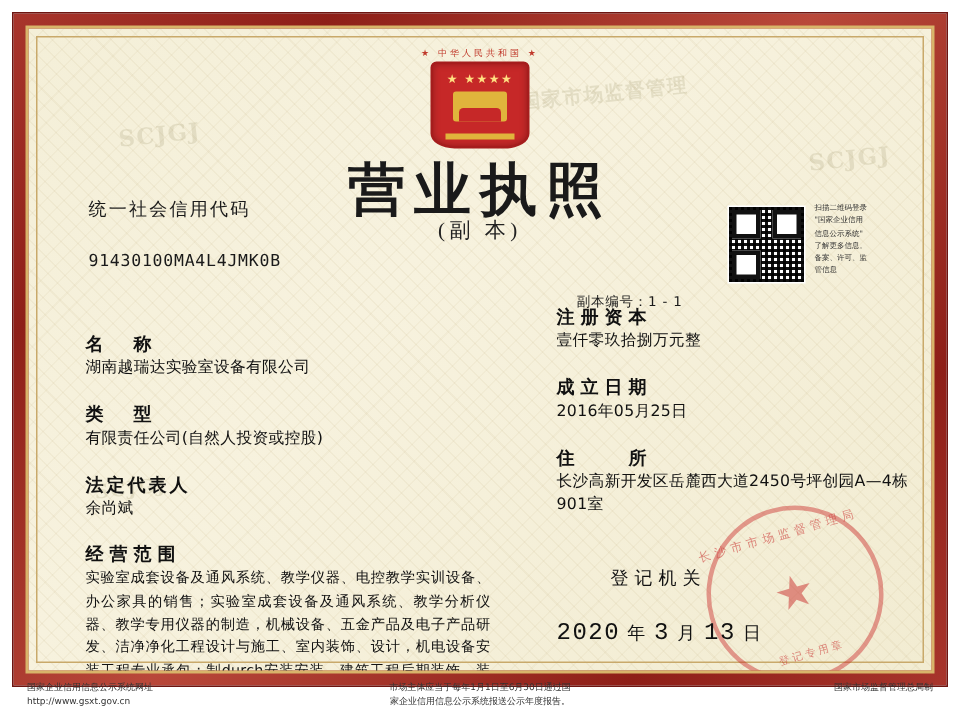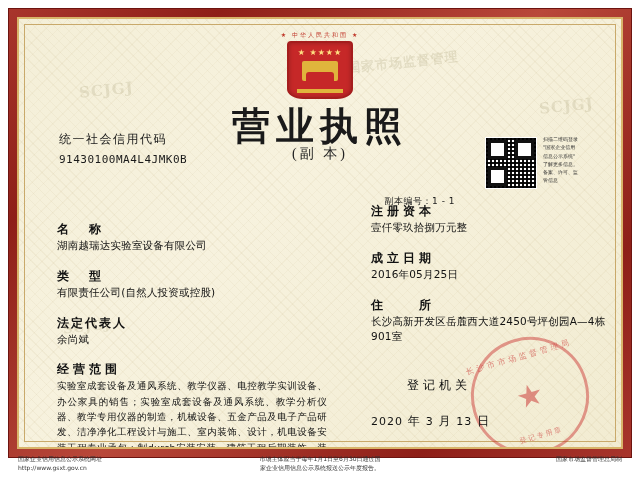--- a/index.html
+++ b/index.html
@@ -169,21 +169,21 @@
     top: 112px;
     width: 190px;
   }
   .credit-label {
     font-size: 12px;
     color: #1a1a1a;
     letter-spacing: 1.5px;
     font-family: "DejaVu Sans", "Liberation Sans", sans-serif;
   }
   .credit-value {
-    margin-top: 5px;
+    margin-top: 19px;
     font-size: 11px;
     color: #1a1a1a;
     letter-spacing: 0.5px;
     font-family: "DejaVu Sans Mono", "Liberation Mono", monospace;
   }
 
   
   .qr {
     position: absolute;
     right: 84px;
@@ -308,21 +308,21 @@
     margin-left: 36px;
   }
   .issue-date {
     position: absolute;
     left: 352px;
     top: 394px;
     font-size: 12px;
     color: #111;
     letter-spacing: 1px;
   }
-  .issue-date .num { font-size: 11px; }
+  .issue-date .num { font-size: 16px; font-family: Liberation Mono, monospace; }
 
   
   .footer {
     position: absolute;
     left: 0; right: 0;
     bottom: 6px;
     display: flex;
     align-items: flex-start;
     justify-content: space-between;
     padding: 0 18px;

